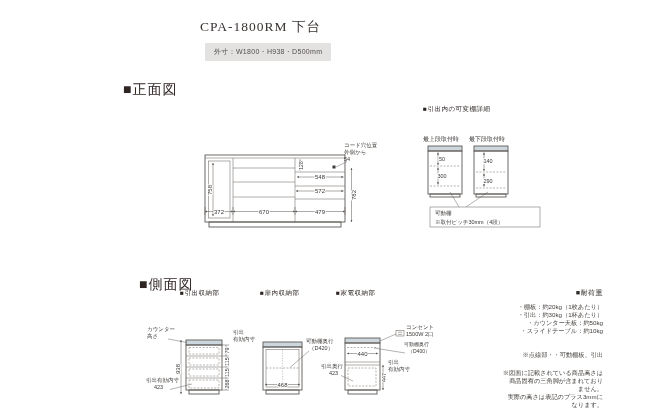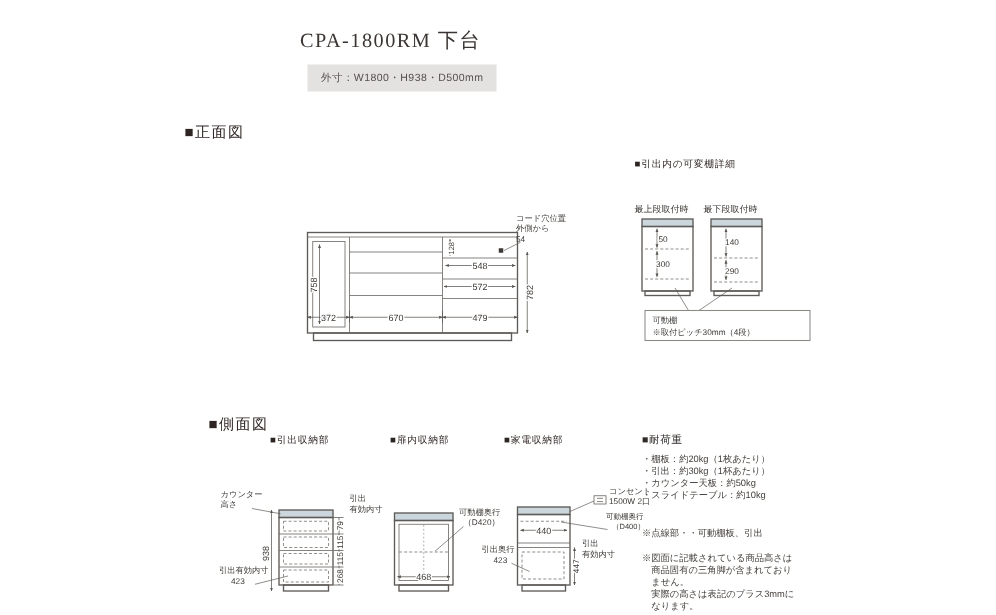--- a/index.html
+++ b/index.html
@@ -1,21 +1,21 @@
 <!DOCTYPE html>
 <html><head>
 <meta charset="utf-8">
 <style>
   html,body { margin:0; padding:0; background:#fff; }
   .page { position:relative; width:664px; height:408px; background:#ffffff; overflow:hidden;
-          font-family:"Liberation Sans", sans-serif; color:#2e2a28; }
+          font-family:"Liberation Sans", sans-serif; color:#2e2a28;text-align:right; }
   .abs { position:absolute; white-space:nowrap; }
   .title { font-family:"Liberation Serif", serif; font-size:13.5px; letter-spacing:1px; color:#3a3432; }
   .dims-box { background:#e3e2e1; color:#55504d; font-size:7px; padding:4px 9px; letter-spacing:0.3px; }
-  .sec { font-size:10px; color:#2e2523; letter-spacing:1px; }
+  .sec { font-size:14px; color:#2e2523; letter-spacing:1px; }
   .sub { font-size:6.5px; color:#2e2523; letter-spacing:0.5px; }
   .load { width:175px; }
   .load-title { font-size:7px; margin-bottom:5px; letter-spacing:0.5px; }
   .load-item { font-size:6.2px; line-height:8px; color:#45403d; }
   .load-note1 { font-size:6.2px; margin-top:16px; color:#45403d; }
   .load-note2 { font-size:6.2px; line-height:8px; margin-top:9px; color:#45403d; }
   .load-note2 div { white-space:nowrap; }
   svg.draw { position:absolute; left:0; top:0; }
   svg text { font-family:"Liberation Sans", sans-serif; fill:#3c3835; }
   .t6 { font-size:6px; } .t55 { font-size:5.5px; } .t5 { font-size:5px; }

